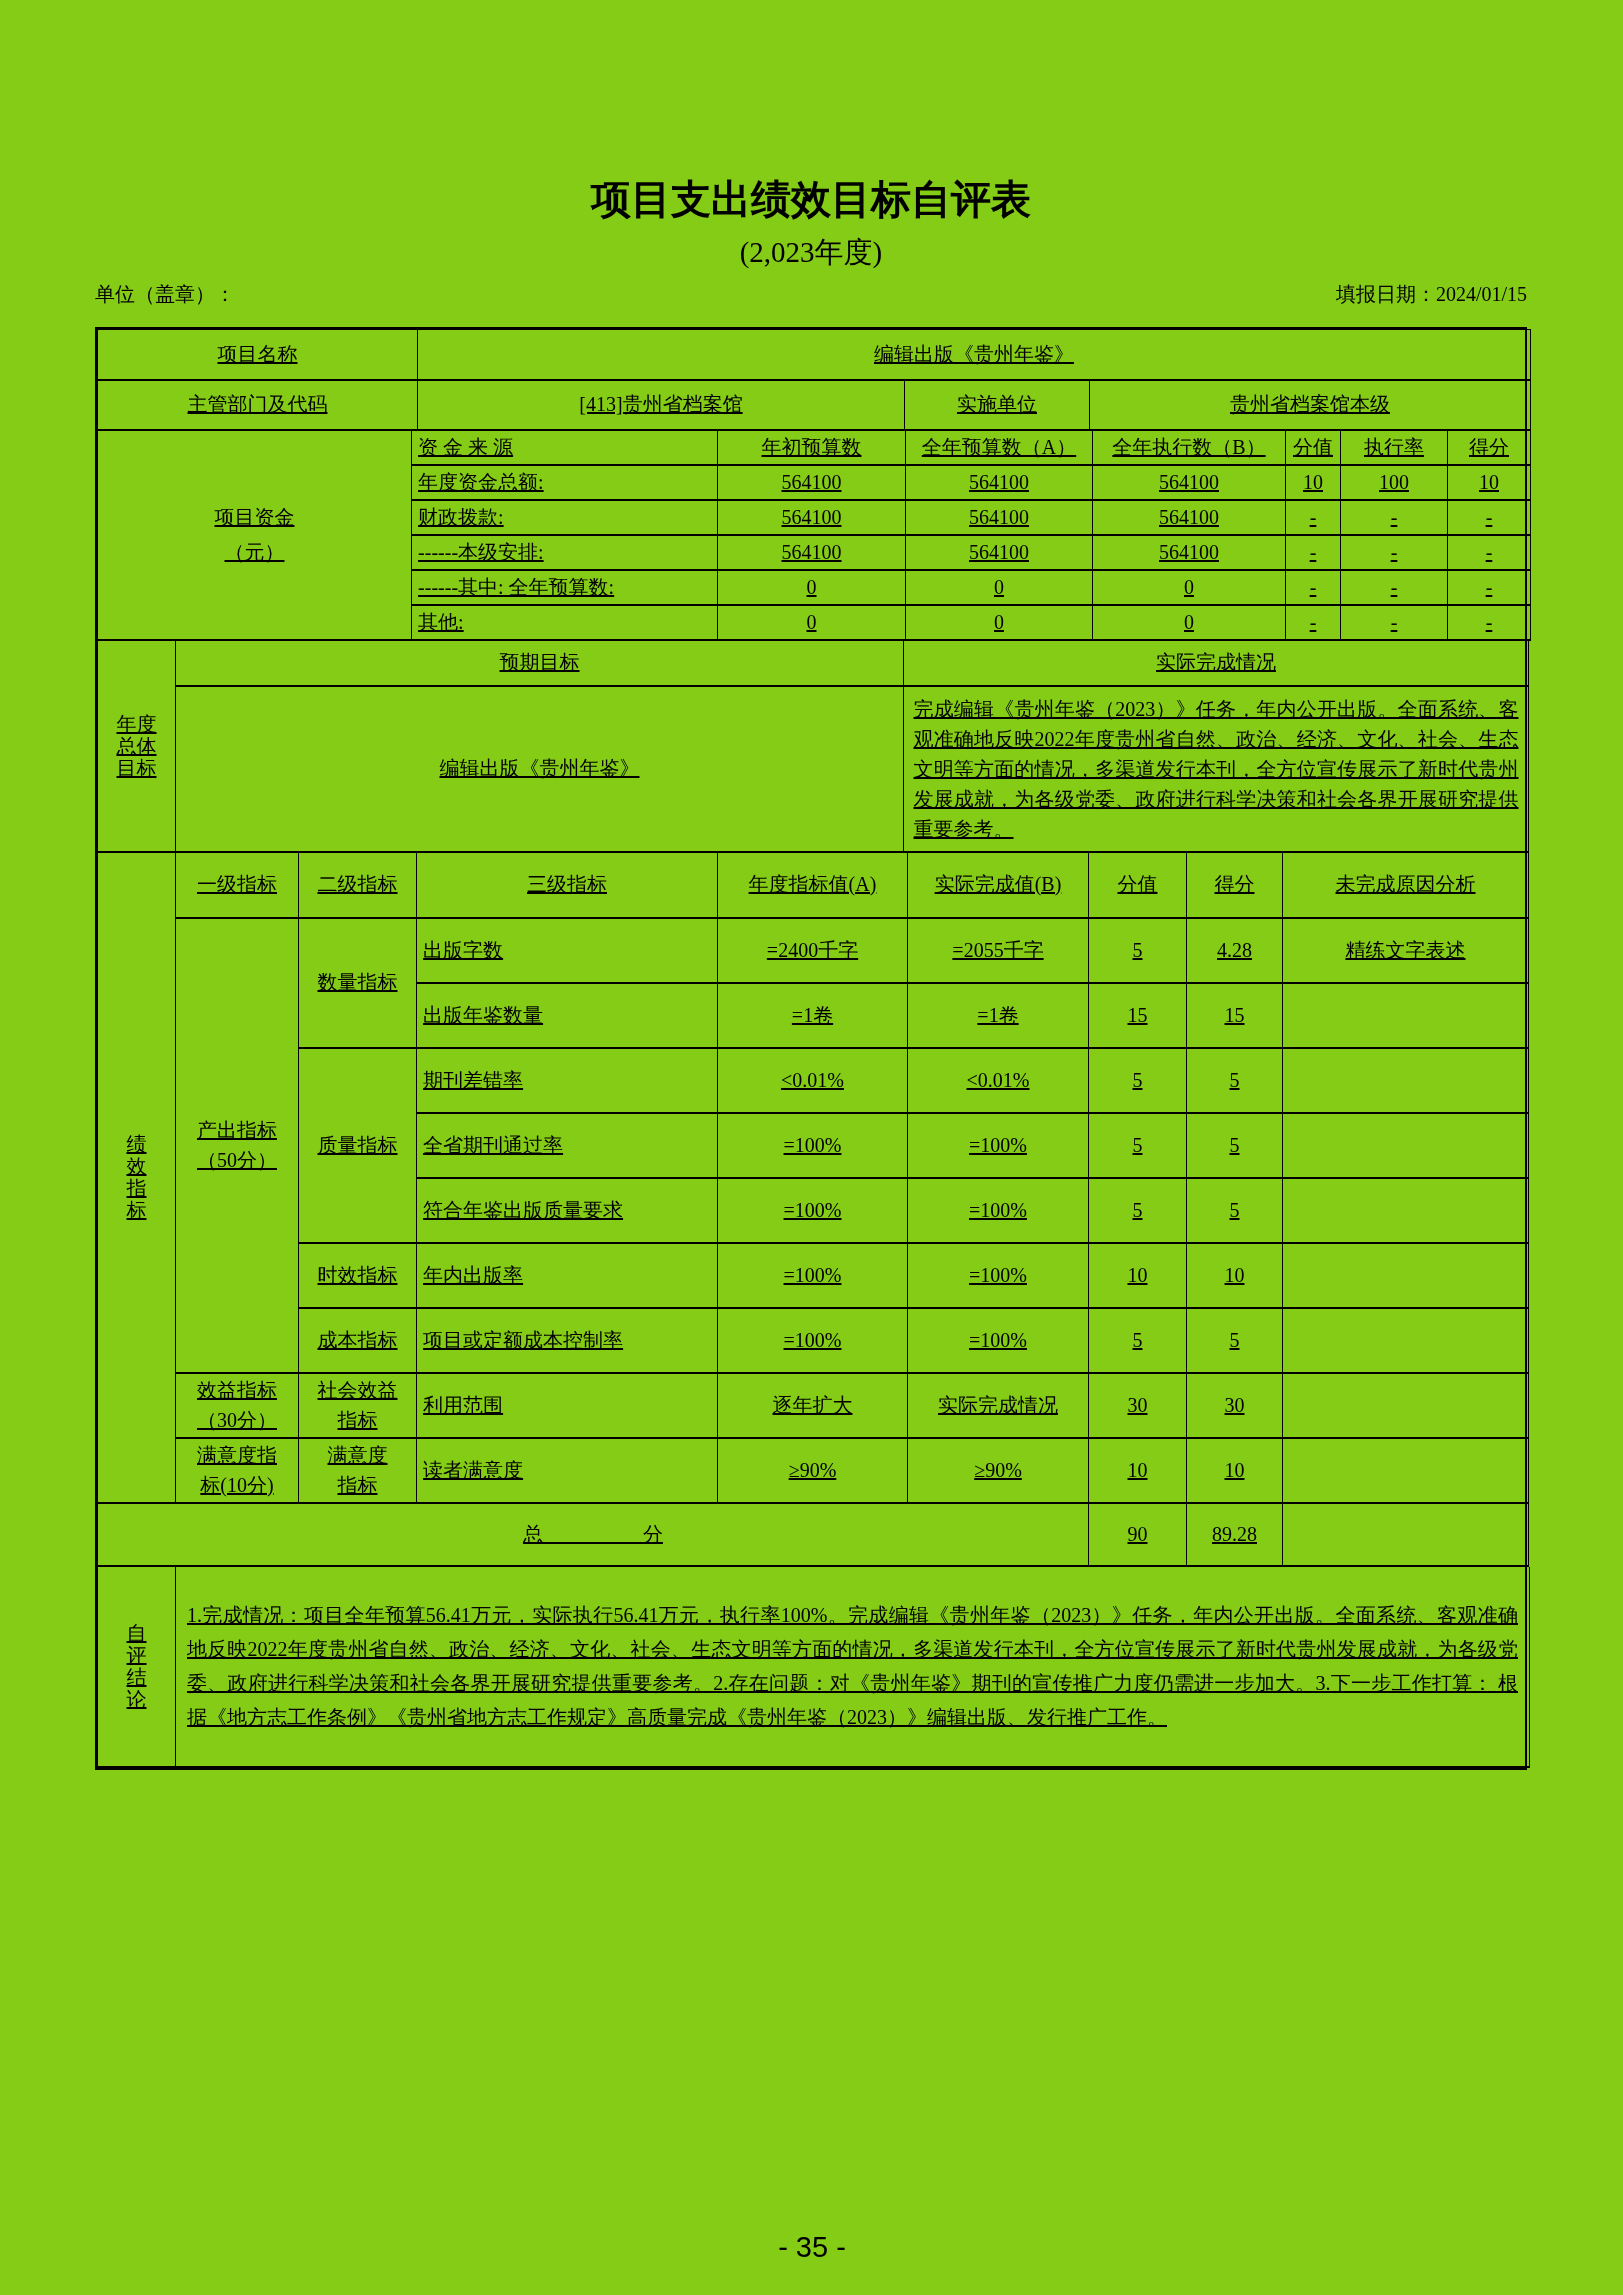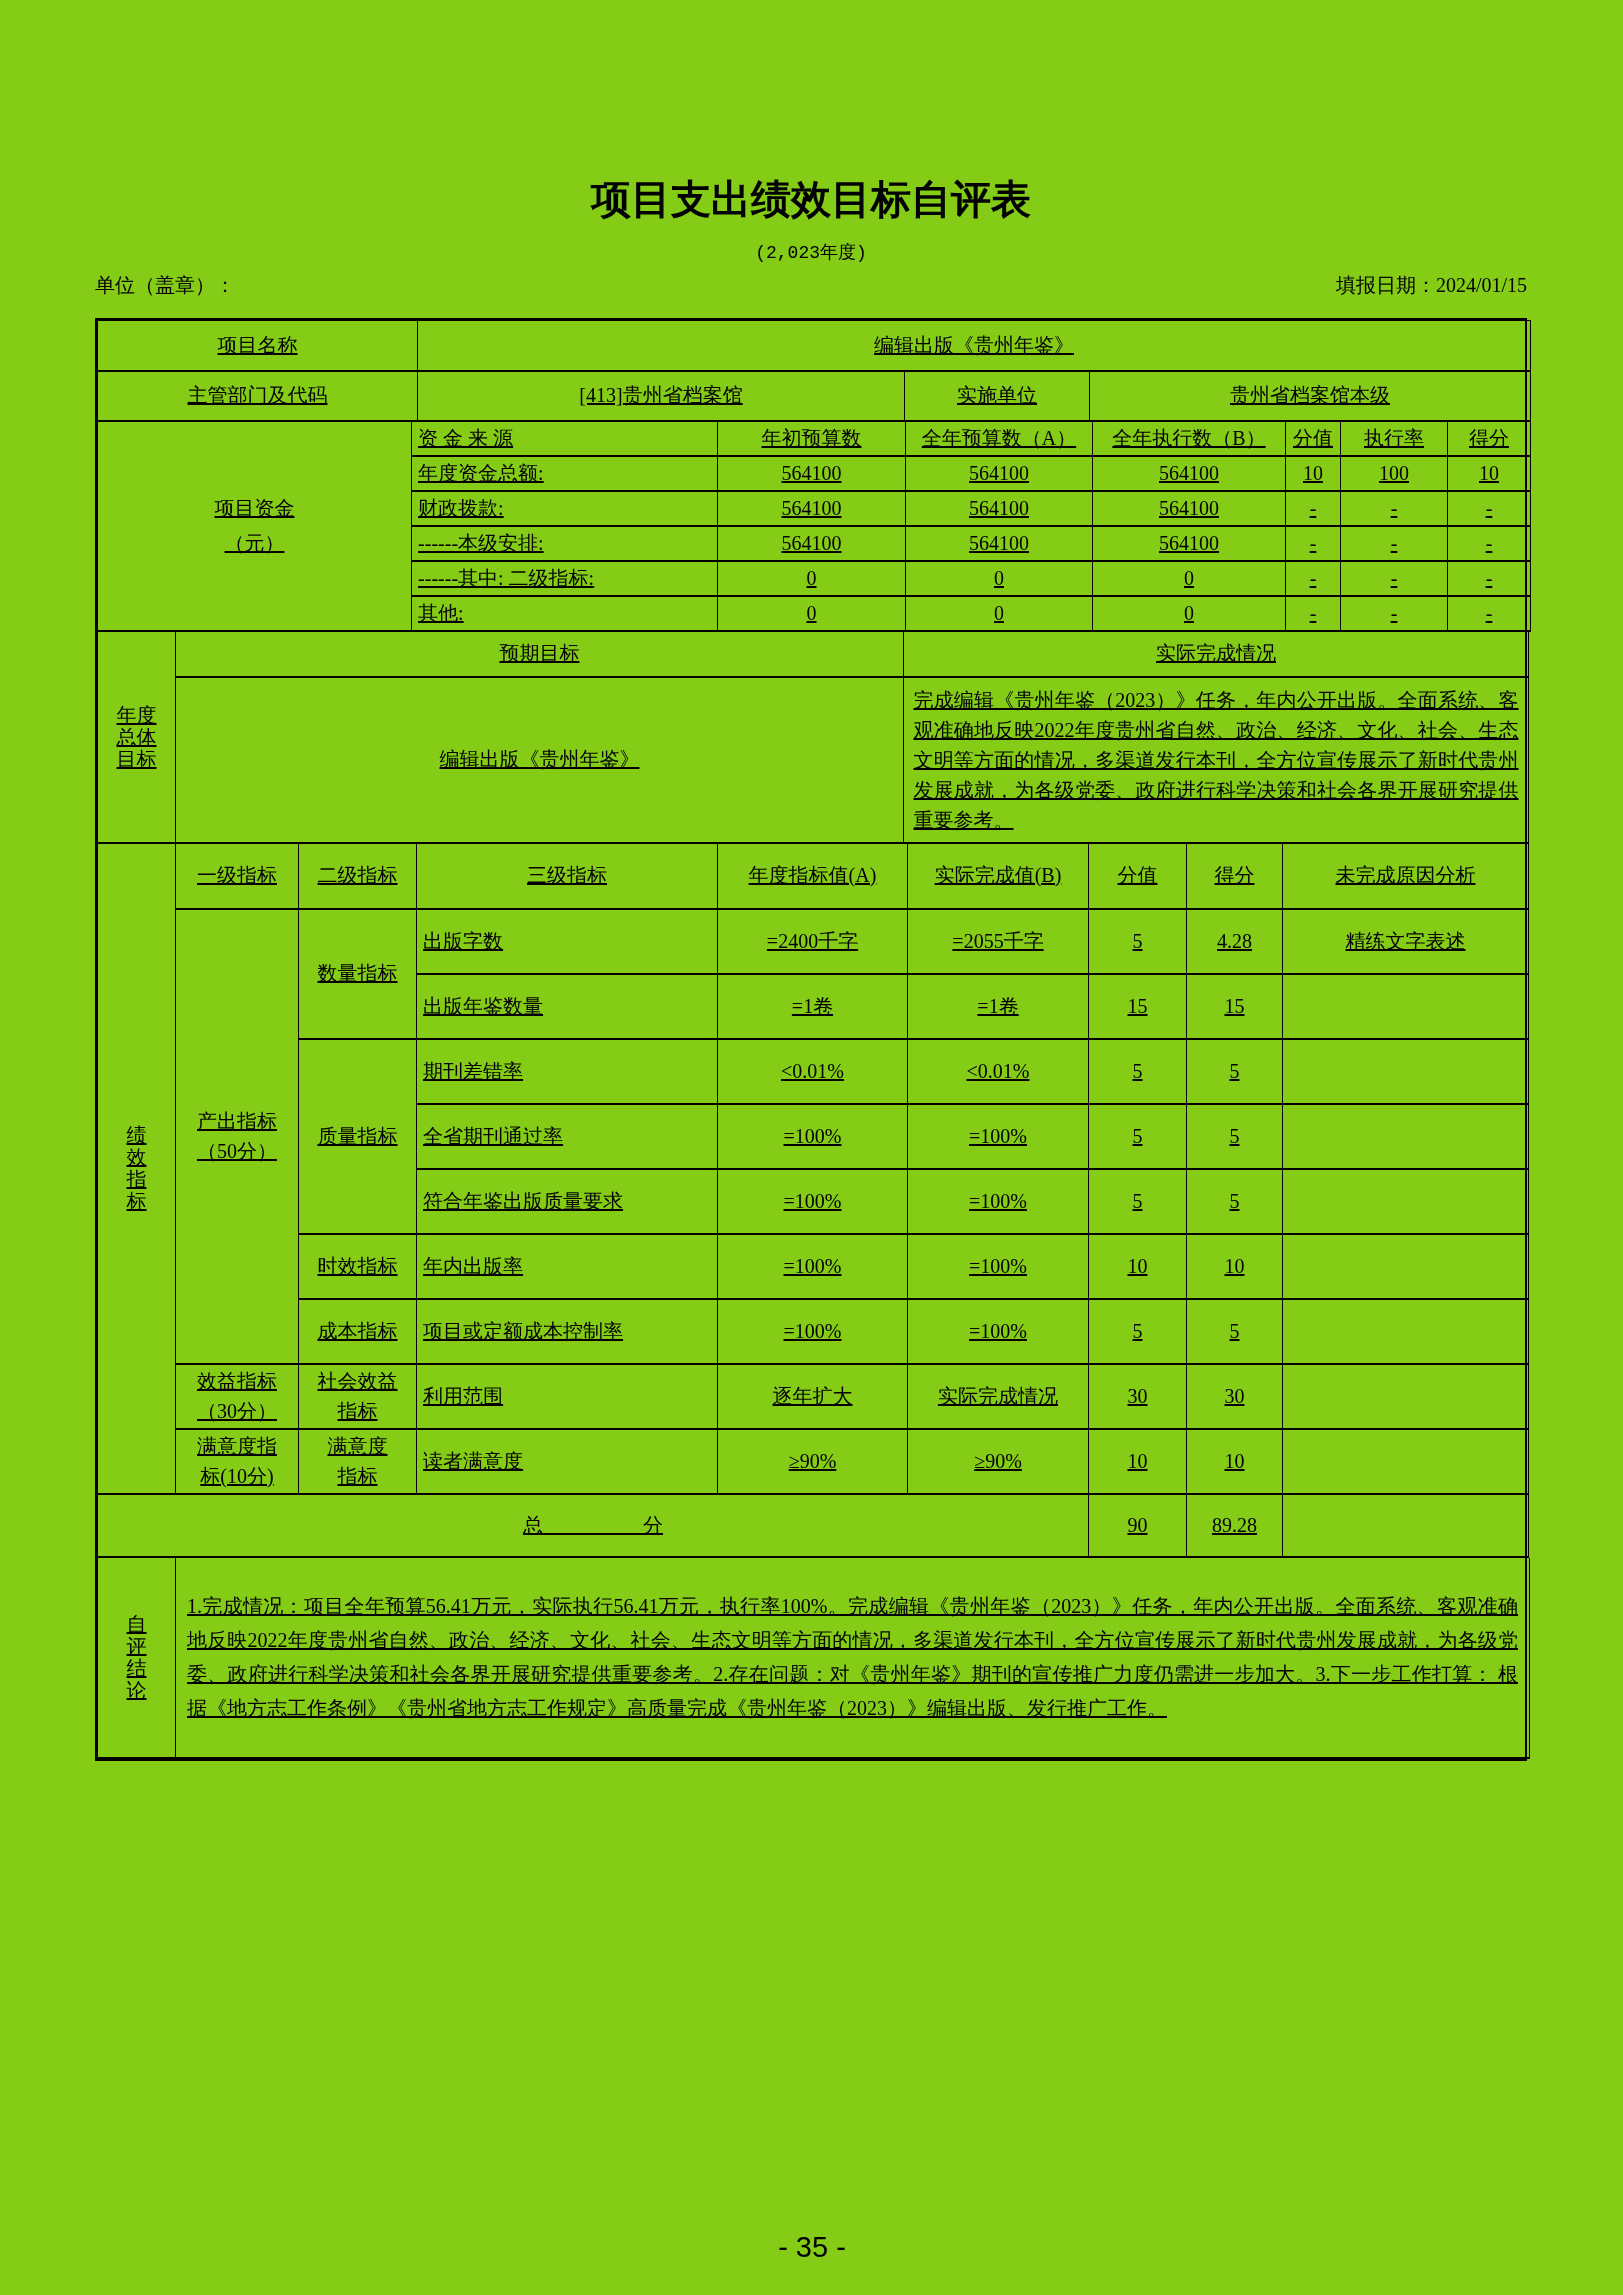--- a/index.html
+++ b/index.html
@@ -1,21 +1,21 @@
 <!DOCTYPE html>
 <html style="font-size:11px"><head>
 <meta charset="utf-8">
 <style>
   * { margin:0; padding:0; box-sizing:border-box; }
   html,body { background:#fff; }
   body { font-family:"Liberation Serif","DejaVu Serif",serif; color:#000; }
   .page { position:relative; width:1624px; height:2295px; background:#84cc16; overflow:hidden; }
   .content { margin-left:95px; width:1432px; padding-top:179px; }
   .doc-title { font-size:40px; font-weight:bold; text-align:center; line-height:1.05; }
-  .doc-subtitle { font-size:18px; text-align:center; margin-top:19px;font-family:Liberation Mono, monospace; }
+  .doc-subtitle { font-size:29px; text-align:center; margin-top:12px; }
   .meta-row { display:flex; justify-content:space-between; font-size:20px; margin-top:8px; }
   .table-wrap { margin-top:19px; border:2.7px solid #000;text-decoration:underline; }
   table { border-collapse:collapse; table-layout:fixed; width:1427px; }
   td, th { border:1.4px solid #000; border-bottom-width:2.7px; font-size:20px; font-weight:normal;
            text-align:center; vertical-align:middle; overflow:hidden; }
   .no-top tr:first-child > td, .no-top tr:first-child > th { border-top:0; }
   .al { text-align:left; padding-left:6.1px; }
   .pre { white-space:pre-line; }
   .vlabel { white-space:pre-line; line-height:22px; }
   .goal-actual { text-align:justify; padding:6.8px 9.5px; line-height:30px; }
@@ -107,21 +107,21 @@
         <tr style="height:35px">
           <td class="al">------本级安排:</td>
           <td>564100</td>
           <td>564100</td>
           <td>564100</td>
           <td>-</td>
           <td>-</td>
           <td>-</td>
         </tr>
         <tr style="height:35px">
-          <td class="al">------其中: 二级指标:</td>
+          <td class="al">------其中: 全年预算数:</td>
           <td>0</td>
           <td>0</td>
           <td>0</td>
           <td>-</td>
           <td>-</td>
           <td>-</td>
         </tr>
         <tr style="height:35px">
           <td class="al">其他:</td>
           <td>0</td>

